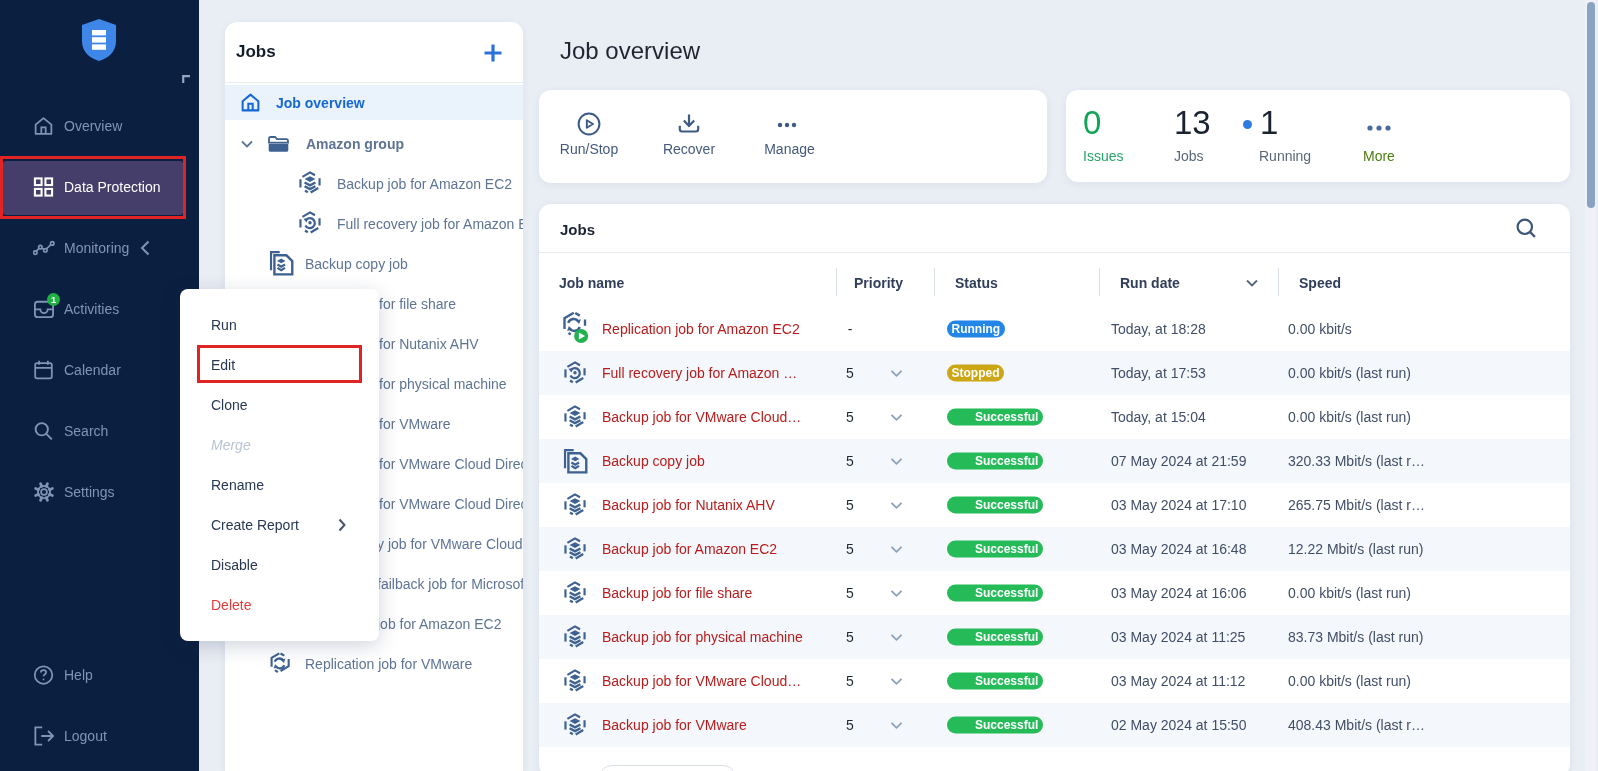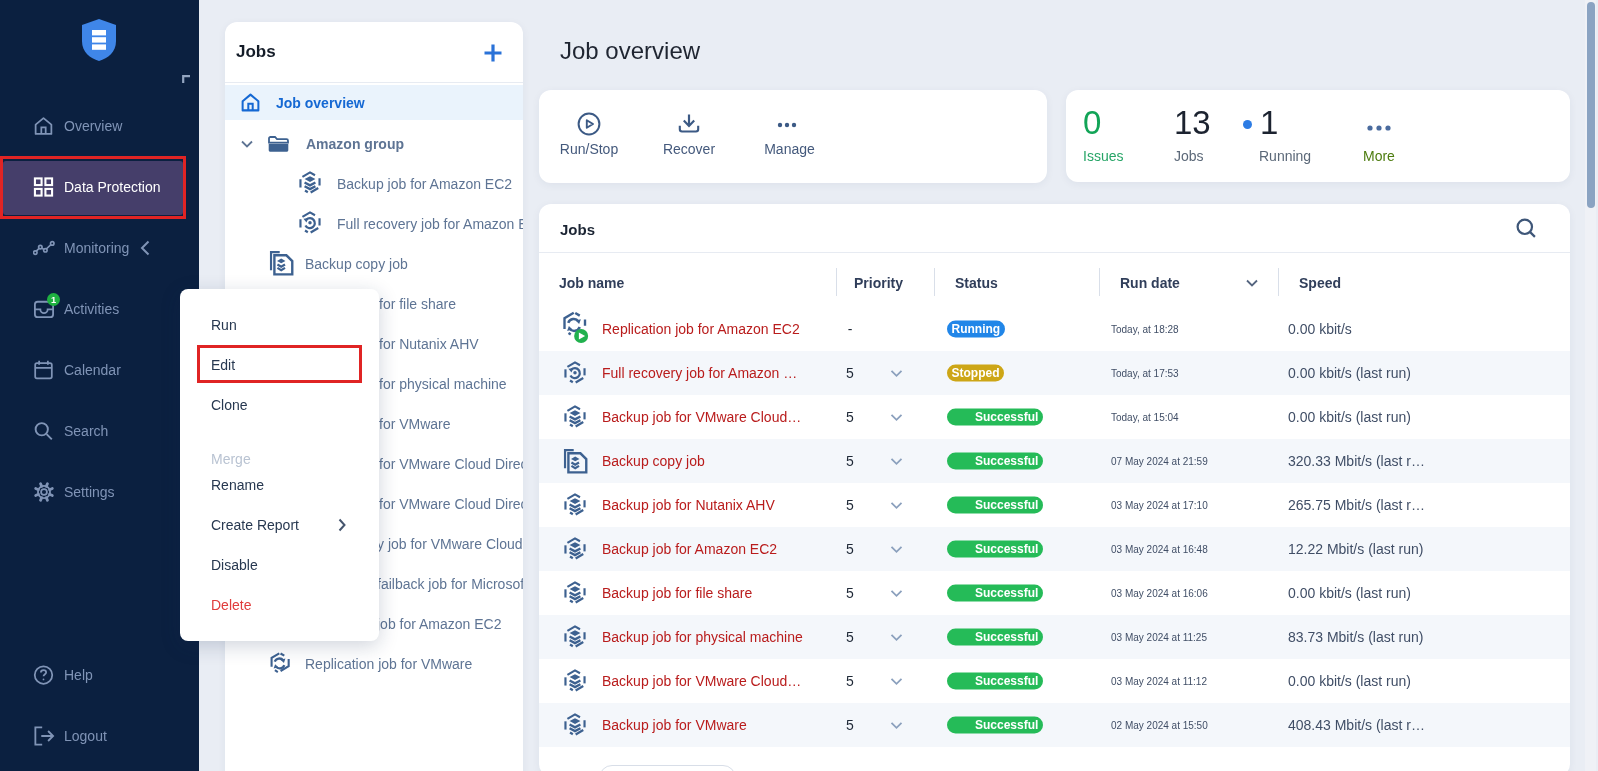--- a/index.html
+++ b/index.html
@@ -39,21 +39,21 @@
 
   #tablecard { left:539px; top:204px; width:1031px; height:572px; }
   #tbl-title { position:absolute; left:21px; top:17px; font-size:15px; font-weight:bold; color:#1b2433; }
   #tbl-divider { position:absolute; left:0; top:48px; width:1031px; height:1px; background:#e7ebf2; }
   .th { position:absolute; top:71px; font-size:14px; font-weight:bold; color:#303e5a; }
   .colsep { position:absolute; top:64px; width:1px; height:28px; background:#d9dfe9; }
   .row { position:absolute; left:0; width:1031px; height:44px; }
   .row.alt { background:#f4f7fb; }
   .row .name { position:absolute; left:63px; top:50%; transform:translateY(-50%); font-size:14px; color:#b91c1c; white-space:nowrap; }
   .row .pri { position:absolute; left:291px; width:40px; text-align:center; top:50%; transform:translateY(-50%); font-size:14px; color:#1f2937; }
-  .row .date { position:absolute; left:572px; top:50%; transform:translateY(-50%); font-size:10px; color:#404e66; }
+  .row .date { position:absolute; left:572px; top:50%; transform:translateY(-50%); font-size:14px; color:#404e66; }
   .row .speed { position:absolute; left:749px; top:50%; transform:translateY(-50%); font-size:14px; color:#404e66; }
   .badge { position:absolute; left:408px; top:50%; transform:translateY(-50%); height:17px; line-height:17px; border-radius:8.5px; padding:0 4.5px; font-size:12px; font-weight:bold; color:#fff; }
   .b-run { background:#2186e8; }
   .b-stop { background:#cda616; }
   .b-ok { background:#25bb58;padding-left:28px; }
 
   #loadmore { position:absolute; left:599px; top:765px; width:137px; height:26px; background:#fff; border:1px solid #d8dee8; border-radius:13px; }
   #sb-track { position:absolute; left:1585px; top:0; width:11px; height:771px; background:#eff1f6; }
   #sb-thumb { position:absolute; left:1587px; top:2px; width:8px; height:206px; background:#8aa3c2; border-radius:4px; }
 </style>
@@ -273,21 +273,21 @@
 </svg>
     <span class="txt" style="left:80px;">Replication job for VMware</span>
   </div>
 </div>
 
 <div id="menu">
   <div class="mitem" style="top:16px;">Run</div>
   <div class="mitem" style="top:56px;">Edit</div>
   <div id="edit-red"></div>
   <div class="mitem" style="top:96px;">Clone</div>
-  <div class="mitem" style="top:150px; color:#b9c3d2;">Merge</div>
+  <div class="mitem" style="top:136px; color:#b9c3d2;font-style:italic;">Merge</div>
   <div class="mitem" style="top:176px;">Rename</div>
   <div class="mitem" style="top:216px;">Create Report</div>
   <svg width="8" height="14" viewBox="0 0 8 14" fill="none" stroke="#45556e" stroke-width="2" style="position:absolute;left:158px;top:229px;">
     <path d="M1.5 1.5 L6.5 7 L1.5 12.5"></path>
   </svg>
   <div class="mitem" style="top:256px;">Disable</div>
   <div class="mitem" style="top:296px; color:#e03c3c;">Delete</div>
 </div>
 
 <div id="title">Job overview</div>

